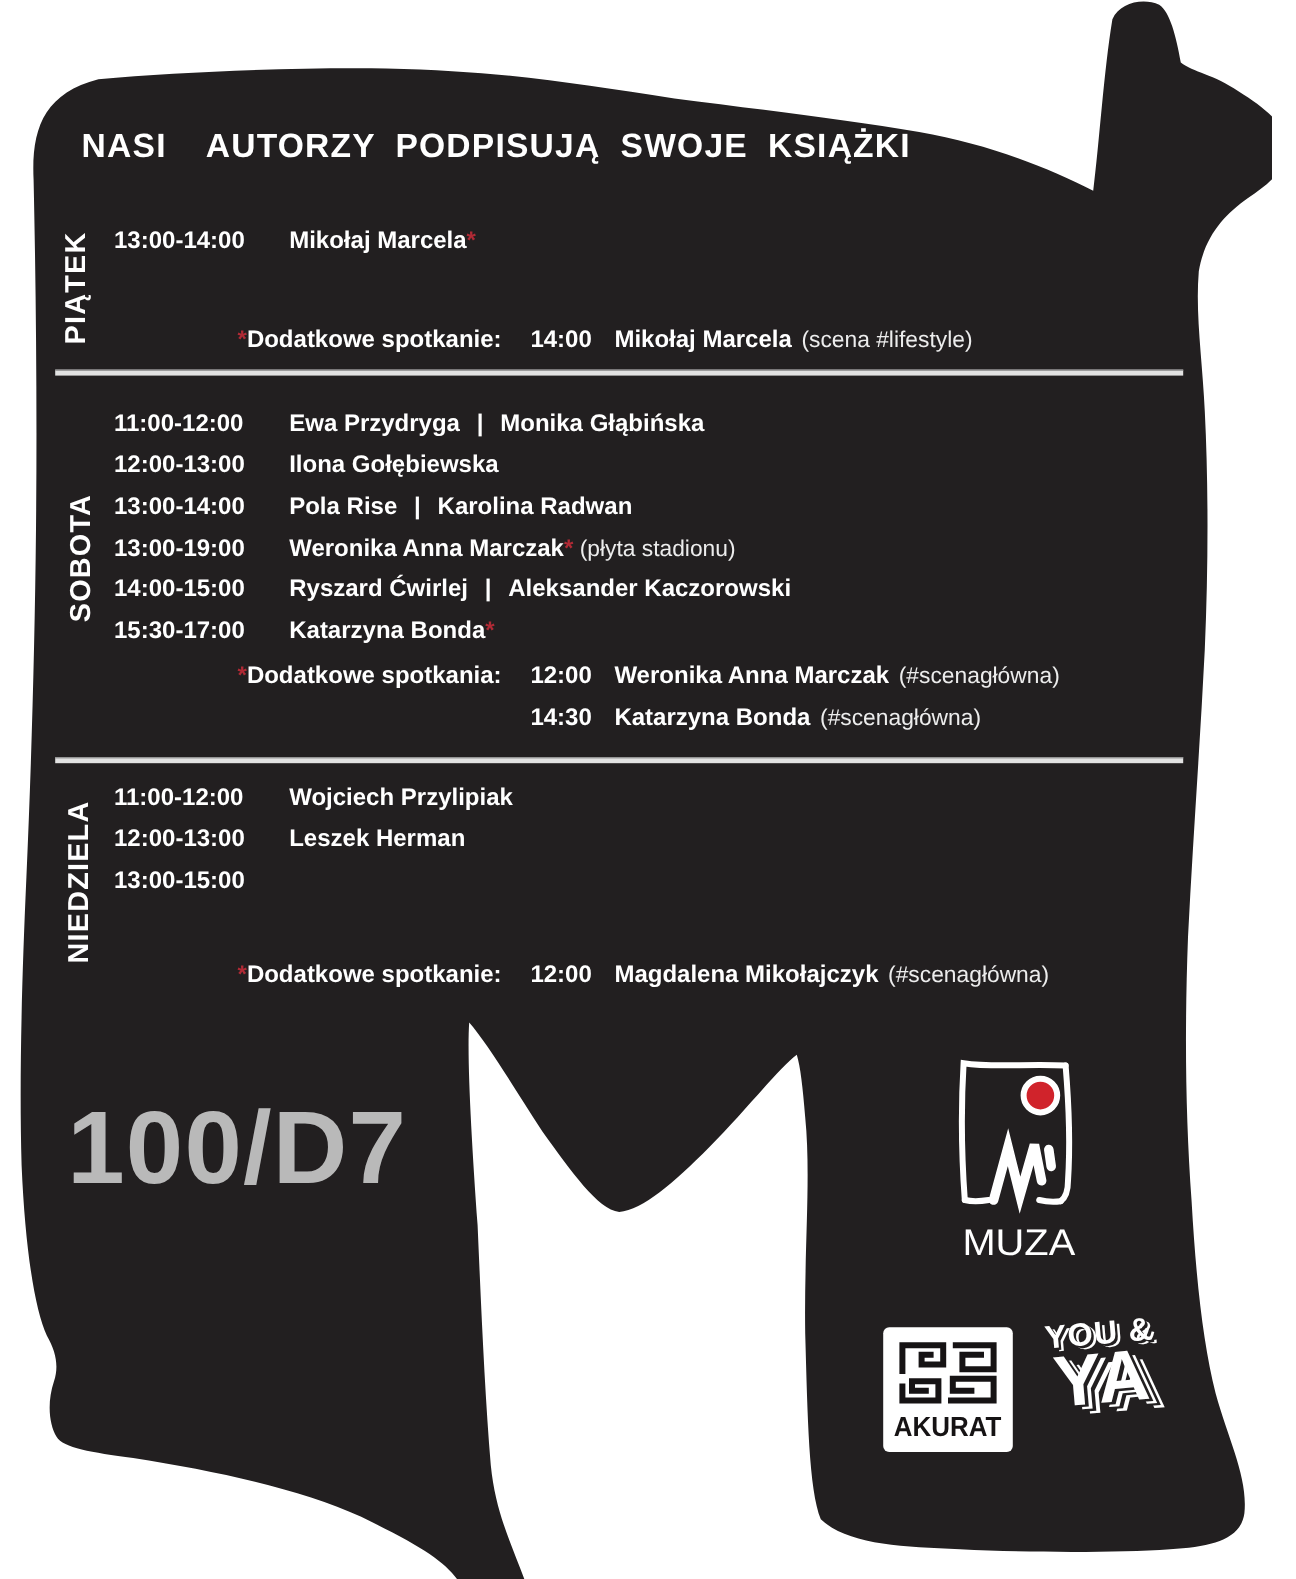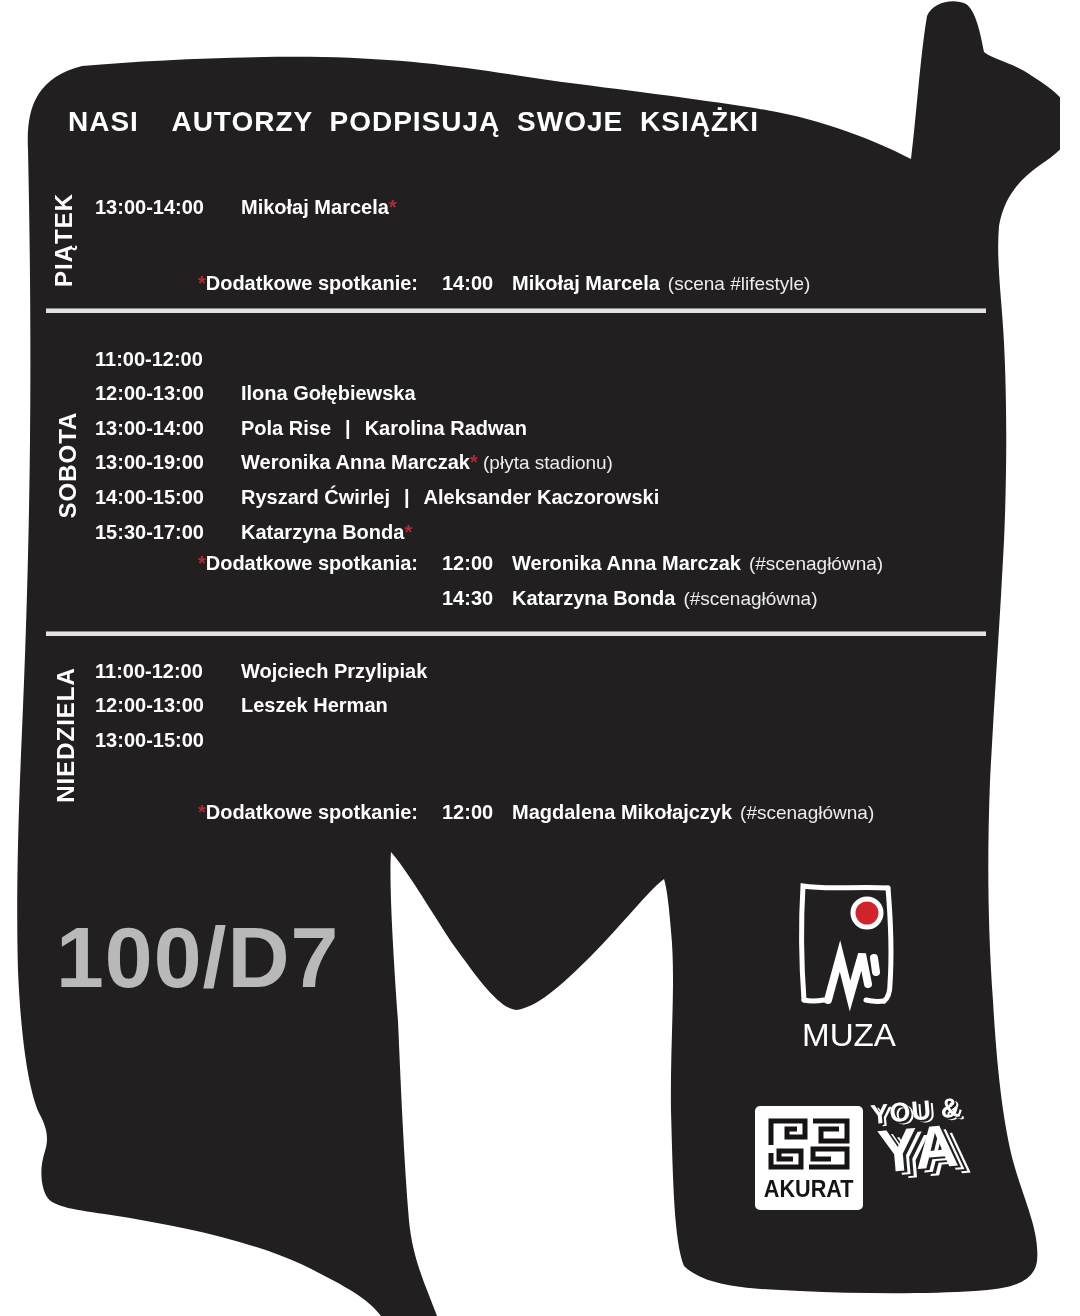--- a/index.html
+++ b/index.html
@@ -23,21 +23,21 @@
     font-size:24px;font-weight:bold;letter-spacing:1px;
     transform:rotate(-90deg);color:var(--text);
   }
   .lab-fri{left:9px;top:226px;width:110px;}
   .lab-sat{left:13px;top:451px;width:110px;}
   .lab-sun{left:-4px;top:721px;width:140px;}
   .rows{position:absolute;}
   .rows-fri{left:95px;top:184px;}
   .rows-sat{left:95px;top:336px;}
   .rows-sun{left:95px;top:648px;}
-  .row{height:34.6px;display:flex;align-items:flex-end;font-size:20px;}
+  .row{height:34.6px;display:flex;align-items:center;font-size:20px;}
   .time{font-weight:bold;flex:none;width:112px;}
   .names{margin-left:34px;white-space:nowrap;}
   .name{font-weight:bold;}
   .sep{font-weight:bold;margin:0 14px;}
   .star{color:var(--star);font-weight:bold;}
   .note{font-weight:normal;font-size:19px;color:#ececec;}
   .extras{position:absolute;left:188px;}
   .ex-fri{top:266px;}
   .ex-sat{top:546px;}
   .ex-sun{top:795px;}
@@ -55,21 +55,21 @@
   .booth{
     position:absolute;left:56px;top:908px;
     font-size:86px;font-weight:bold;letter-spacing:1px;color:var(--booth_gray);
   }
   .muza{position:absolute;left:788px;top:874px;}
   .muza .dot{fill:var(--muza_red);stroke:#fff;stroke-width:5;}
   .muza .ln{fill:none;stroke:#fff;stroke-width:5;stroke-linecap:round;}
   .muza .m{fill:none;stroke:#fff;stroke-width:8;stroke-linejoin:miter;stroke-linecap:round;}
   .muza text{fill:#fff;font-family:"Liberation Sans",sans-serif;font-size:31px;}
   .akurat{
-    position:absolute;left:755px;top:1106px;width:108px;height:104px;
+    position:absolute;left:736px;top:1106px;width:108px;height:104px;
     background:#fff;border-radius:5px;display:flex;flex-direction:column;
     align-items:center;padding-top:5px;box-sizing:border-box;
   }
   .akurat svg{display:block;}
   .akurat .maze{fill:none;stroke:var(--logo_ink);stroke-width:5;}
   .akurat-word{
     font-size:23px;font-weight:bold;color:var(--logo_ink);
     transform:scaleX(0.94);letter-spacing:0;margin-top:1px;
   }
   .youya{
@@ -129,20 +129,21 @@
         <span class="note">(scena #lifestyle)</span>
       </div>
     </div>
 
   <div class="divider div-1"></div>
 
   <div class="day-label lab-sat">SOBOTA</div>
   <div class="rows rows-sat">
       <div class="row">
         <span class="time">11:00-12:00</span>
+        <span class="names"><span class="name">Ewa Przydryga</span><span class="sep">|</span><span class="name">Monika Głąbińska</span></span>
       </div>
       <div class="row">
         <span class="time">12:00-13:00</span>
         <span class="names"><span class="name">Ilona Gołębiewska</span></span>
       </div>
       <div class="row">
         <span class="time">13:00-14:00</span>
         <span class="names"><span class="name">Pola Rise</span><span class="sep">|</span><span class="name">Karolina Radwan</span></span>
       </div>
       <div class="row">

